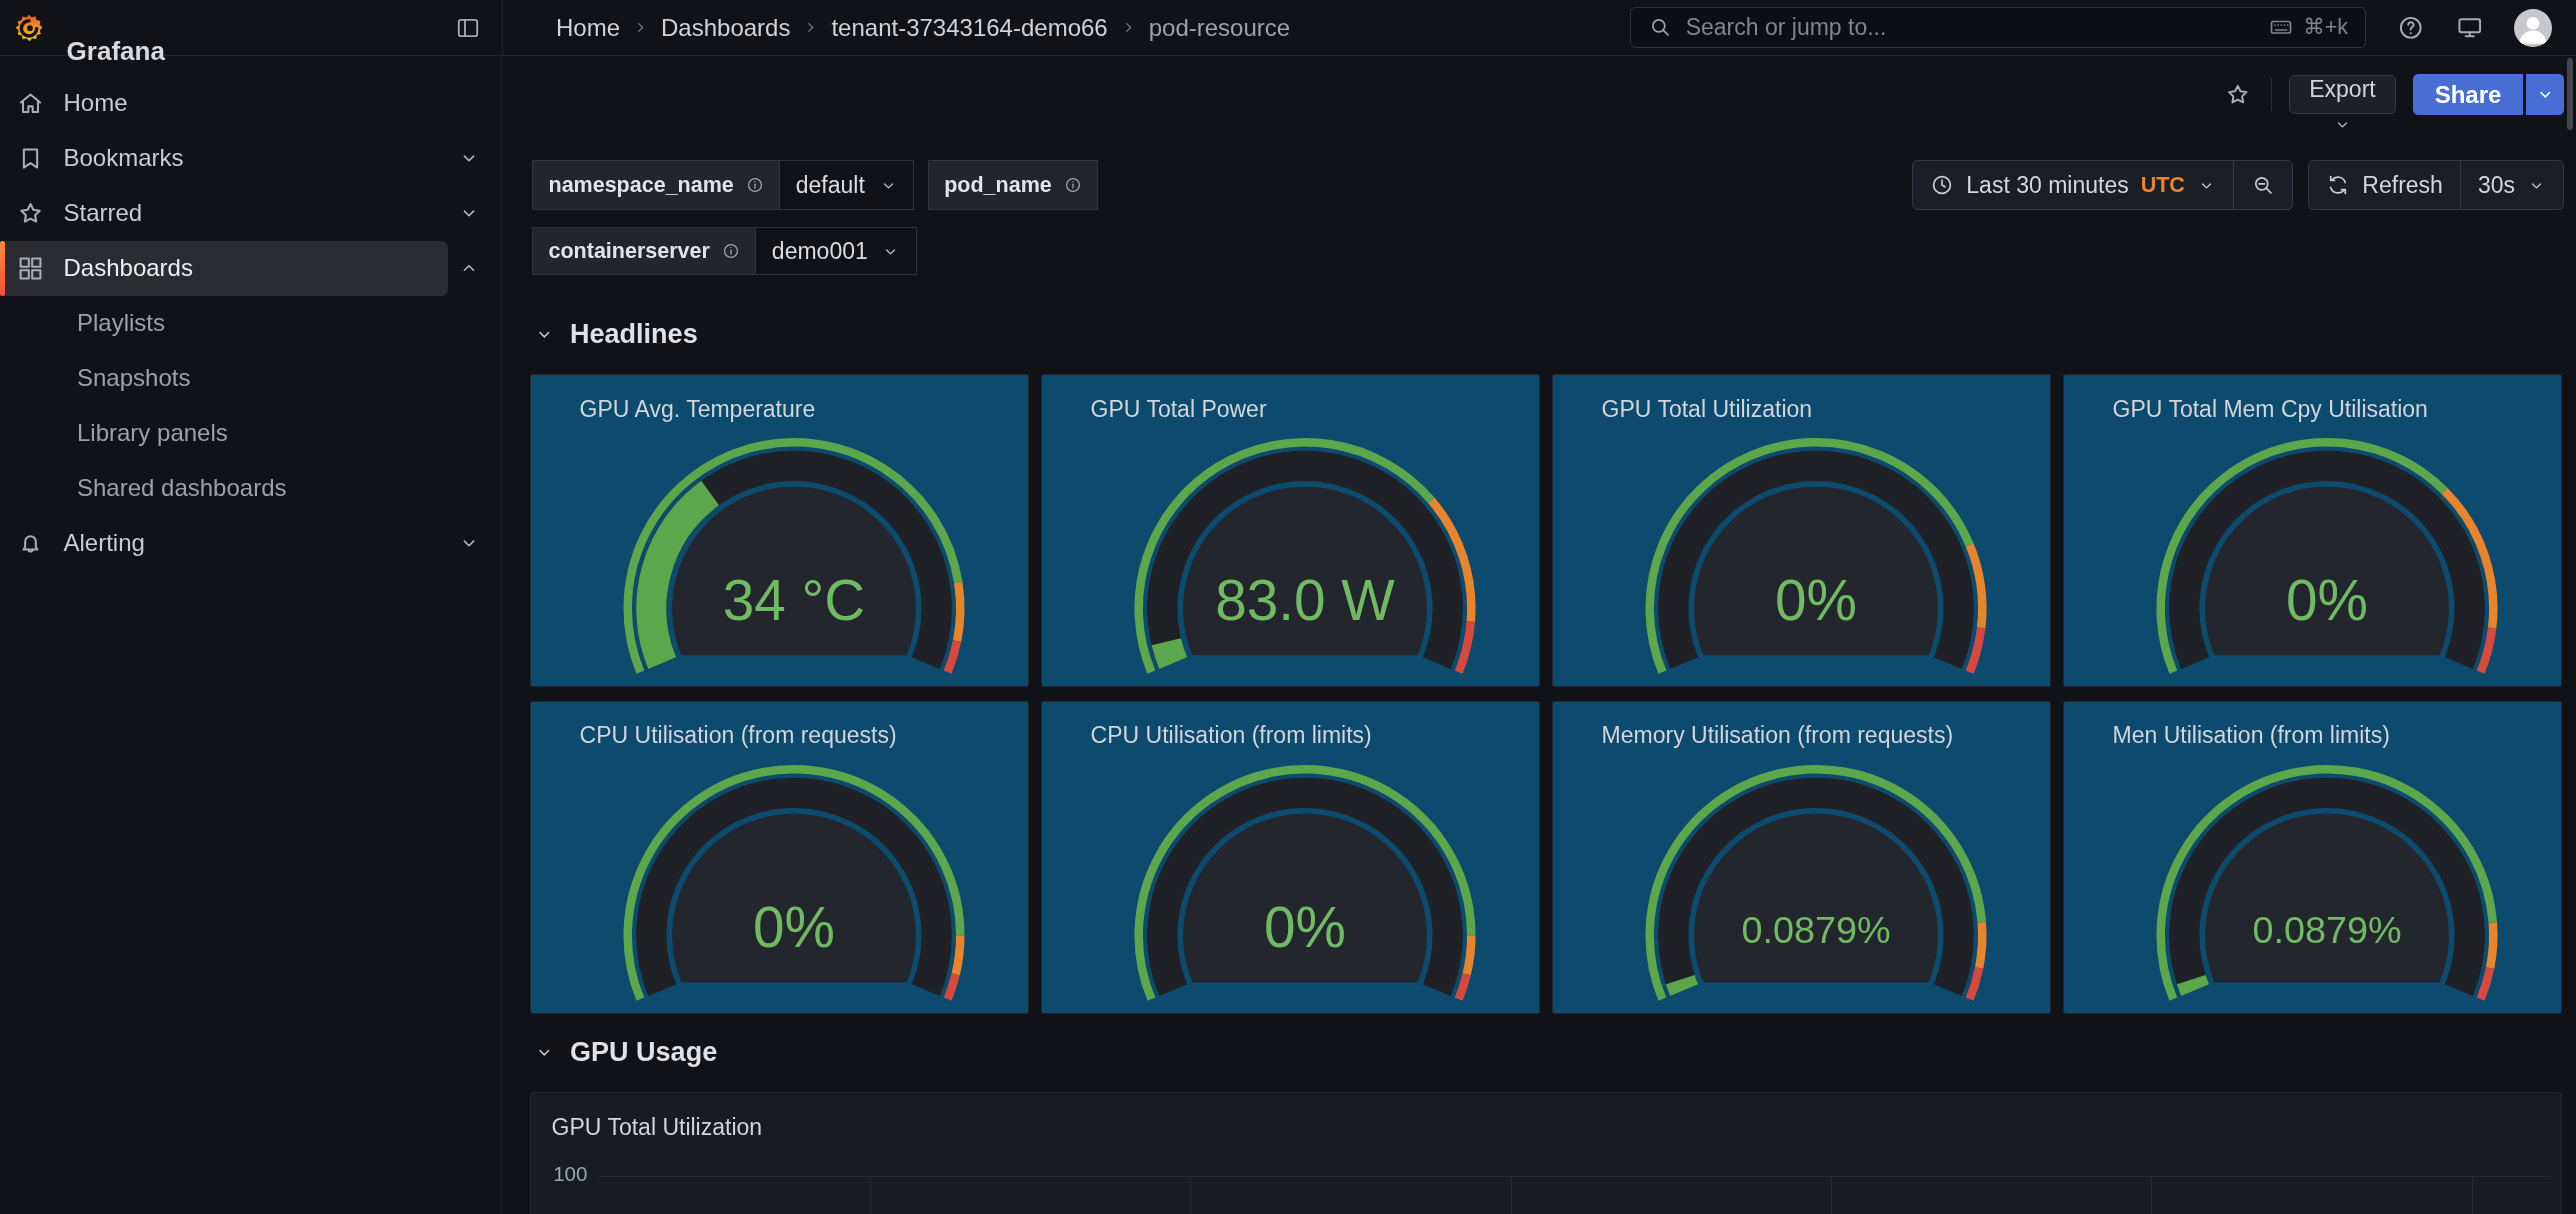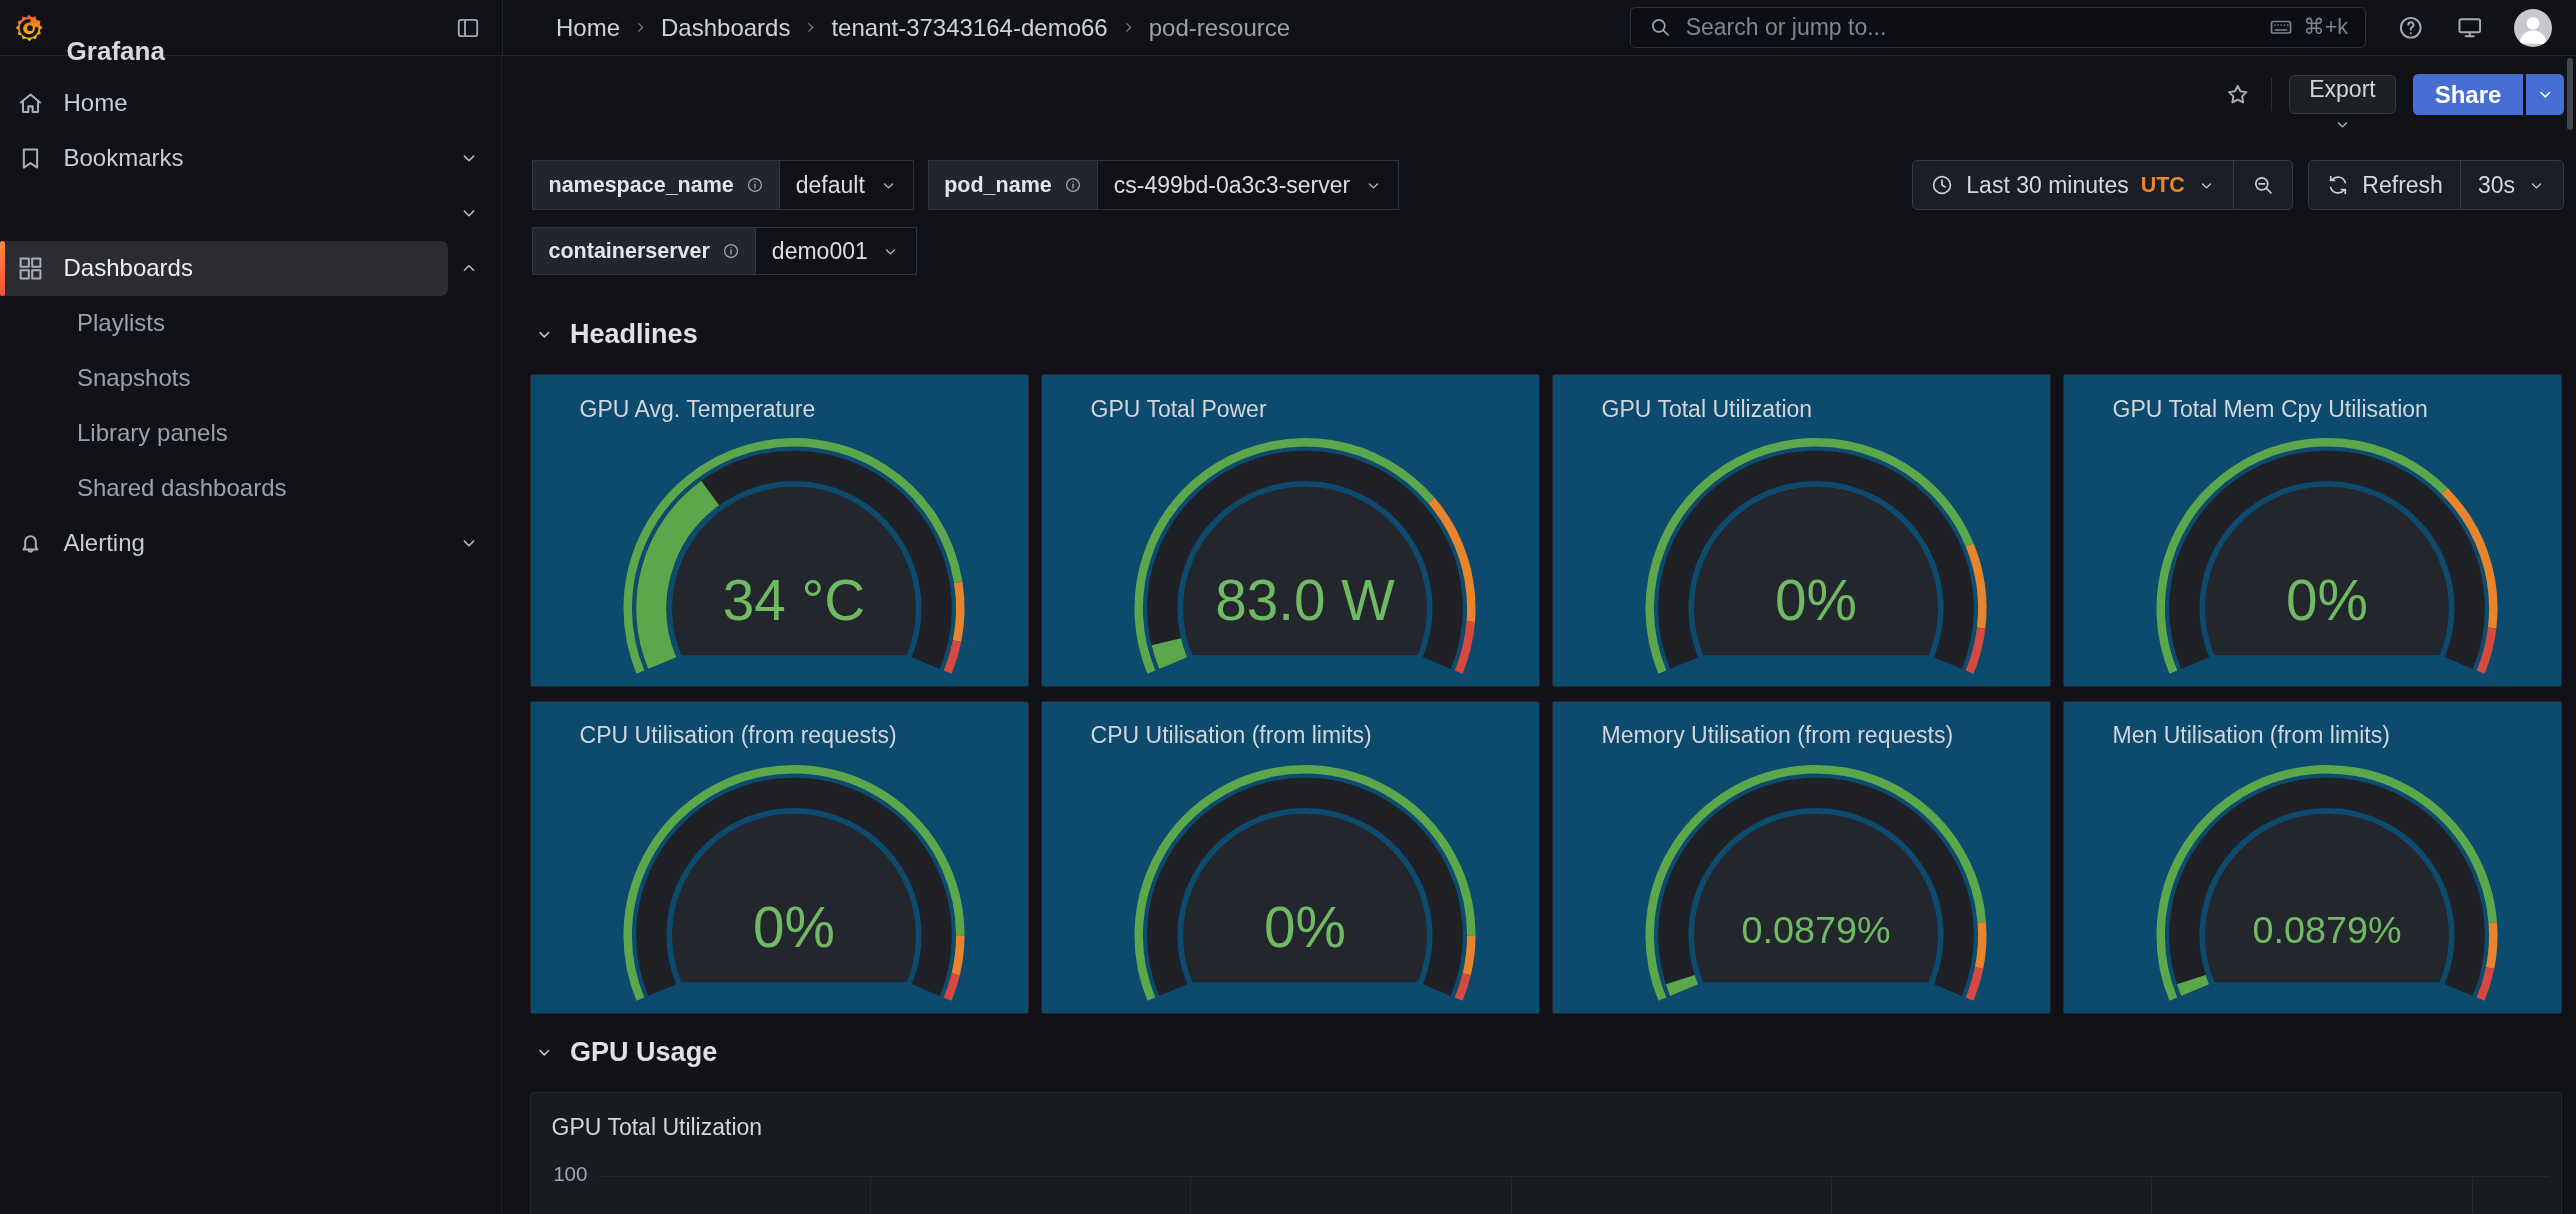--- a/index.html
+++ b/index.html
@@ -210,20 +210,28 @@
       </div>
       <button class="side-chev">
         <span class="ico" style="height: 22px; width: 22px;">
           <svg viewBox="0 0 24 24">
             <path d="M7 10l5 5 5-5"></path>
           </svg>
         </span>
       </button>
     </div>
     <div class="side-item">
+      <div class="side-link">
+        <span class="ico" style="height: 29px; width: 29px;">
+          <svg viewBox="0 0 24 24">
+            <path d="M12 4.2l2.35 4.76 5.25.76-3.8 3.7.9 5.23L12 16.18l-4.7 2.47.9-5.23-3.8-3.7 5.25-.76z"></path>
+          </svg>
+        </span>
+        <span class="side-label">Starred</span>
+      </div>
       <button class="side-chev">
         <span class="ico" style="height: 22px; width: 22px;">
           <svg viewBox="0 0 24 24">
             <path d="M7 10l5 5 5-5"></path>
           </svg>
         </span>
       </button>
     </div>
     <div class="side-item active">
       <div class="side-link">
@@ -338,28 +346,20 @@
       </div>
     </div>
     <div class="var-group">
       <div class="var-label">
         <span>pod_name</span>
         <span class="ico" style="height: 18px; width: 18px;">
           <svg viewBox="0 0 24 24">
             <circle cx="12" cy="12" r="8.6"></circle>
             <path d="M12 11v5"></path>
             <path d="M12 7.6h.1"></path>
-          </svg>
-        </span>
-      </div>
-      <div class="var-value">
-        <span>cs-499bd-0a3c3-server</span>
-        <span class="ico" style="height: 19px; width: 19px;">
-          <svg viewBox="0 0 24 24">
-            <path d="M7 10l5 5 5-5"></path>
           </svg>
         </span>
       </div>
     </div>
   </div>
 <div class="controls-row2" id="var-row2">
     <div class="var-group">
       <div class="var-label">
         <span>containerserver</span>
         <span class="ico" style="height: 18px; width: 18px;">

